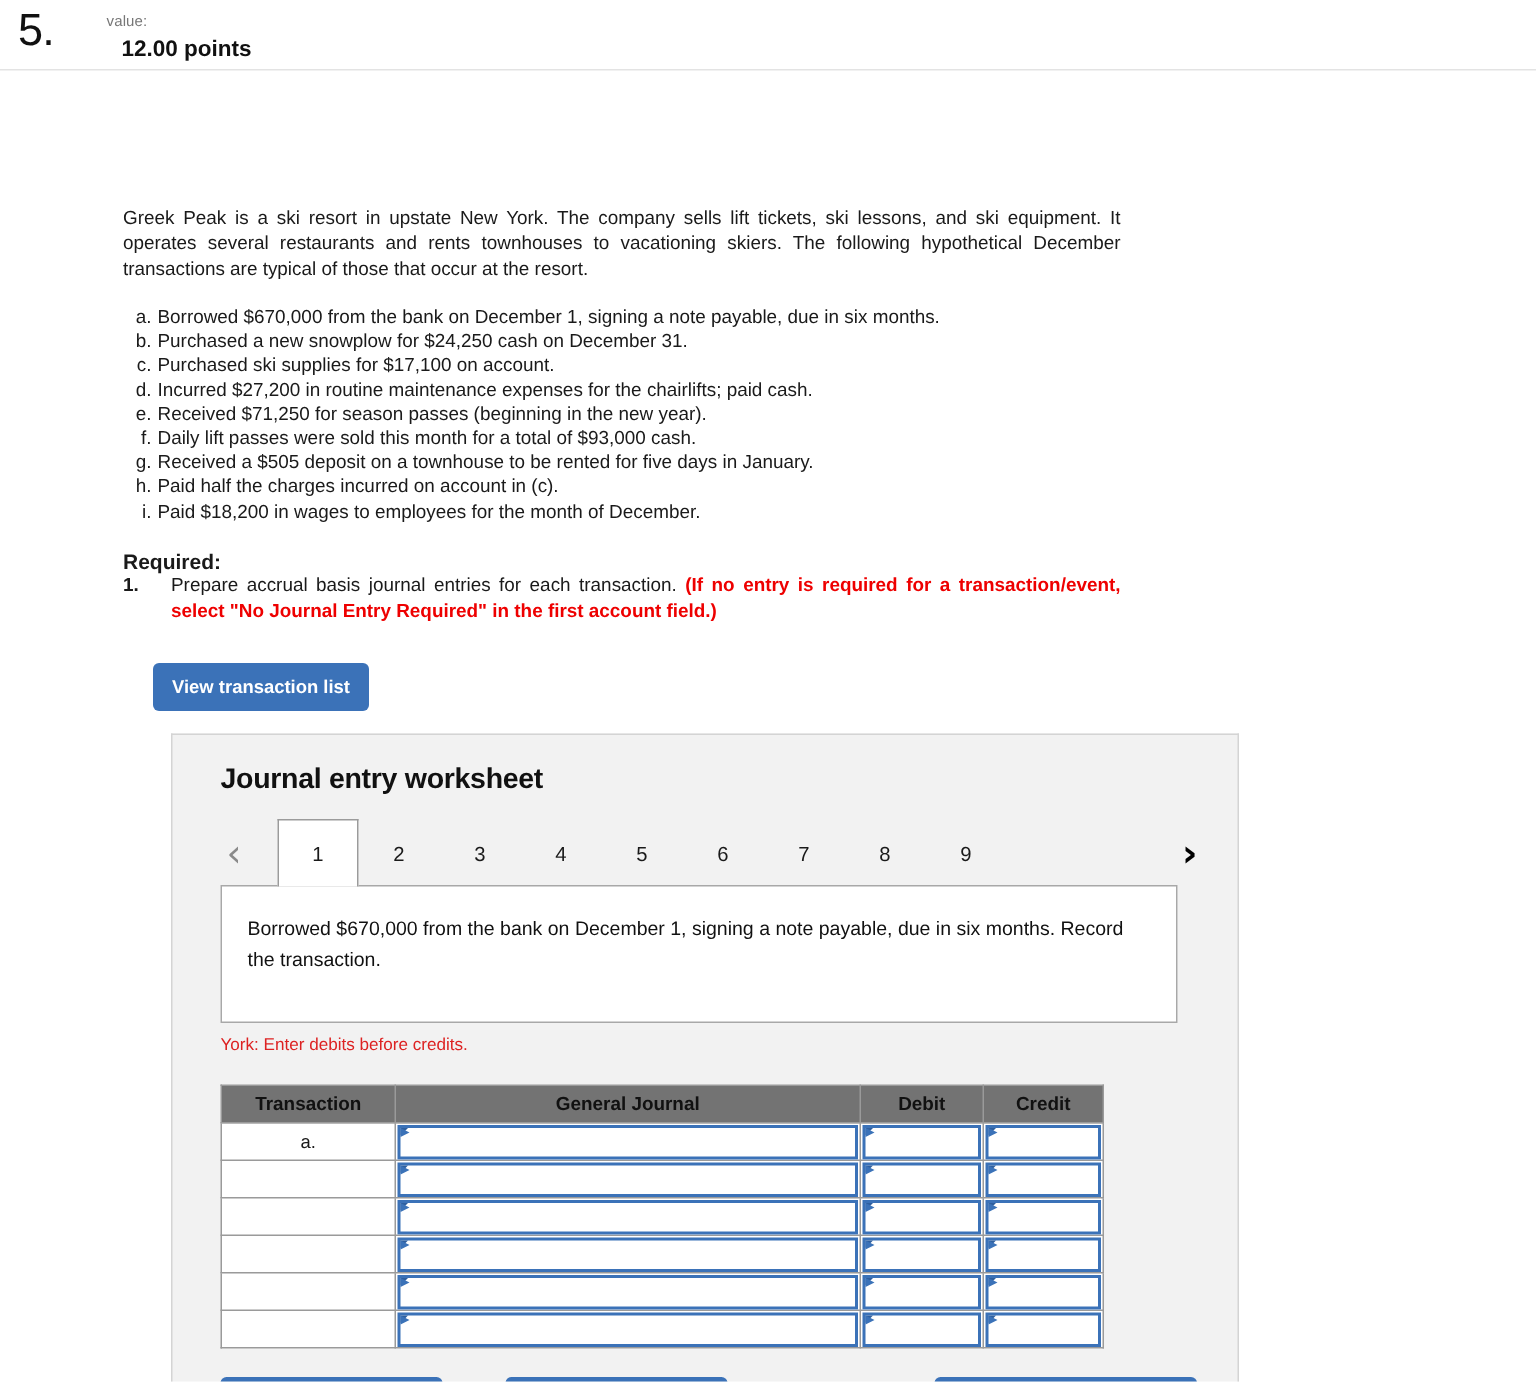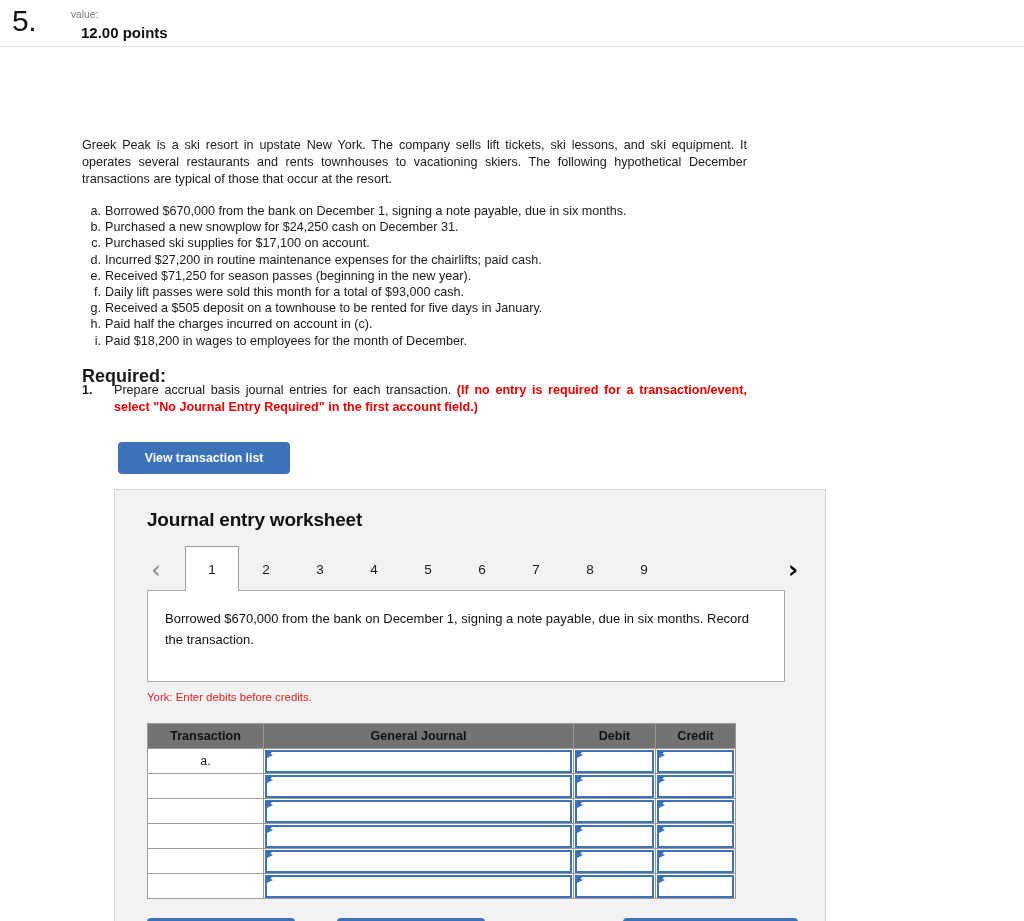--- a/index.html
+++ b/index.html
@@ -73,21 +73,21 @@
     width: 17px;
     flex: 0 0 17px;
     text-align: right;
     padding-right: 4px;
   }
   .txlist .tx-text { flex: 1 1 auto; }
 
   .required-label {
     position: absolute;
     left: 82px; top: 319px;
-    font-size: 18px;
+    font-size: 14px;
     font-weight: bold;
     color: #1a1a1a;
   }
   .req-row {
     position: absolute;
     left: 82px; top: 335px;
     width: 665px;
     font-size: 12.6px;
     line-height: 17px;
   }
@@ -114,22 +114,22 @@
     font-family: "Liberation Sans", sans-serif;
     font-weight: bold;
     font-size: 12.3px;
     cursor: pointer;
     text-align: center;
     white-space: nowrap;
   }
 
   .btn-viewtx {
     position: absolute;
-    left: 118px; top: 395px;
-    width: 172px; height: 32px;
+    left: 102px; top: 395px;
+    width: 144px; height: 32px;
   }
 
   
   .panel {
     position: absolute;
     left: 114px; top: 442px;
     width: 712px;
     height: 479px;
     background: #f2f2f2;
     border: 1px solid #d4d4d4;

